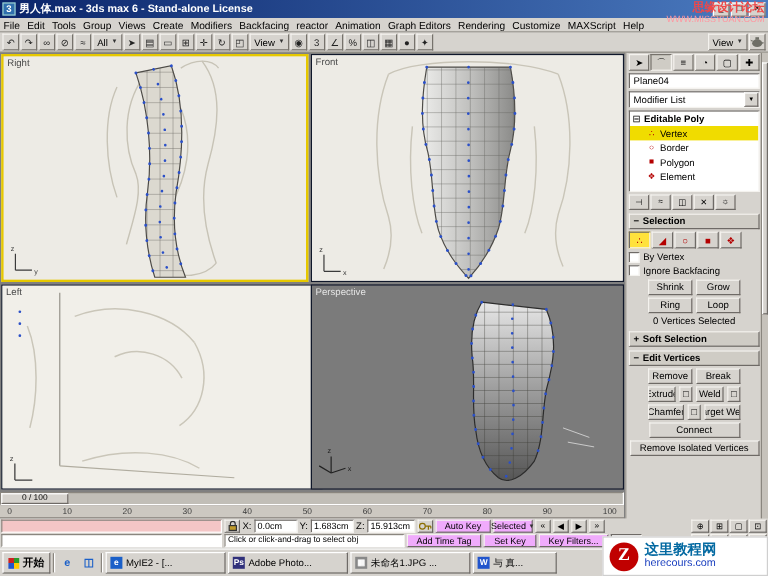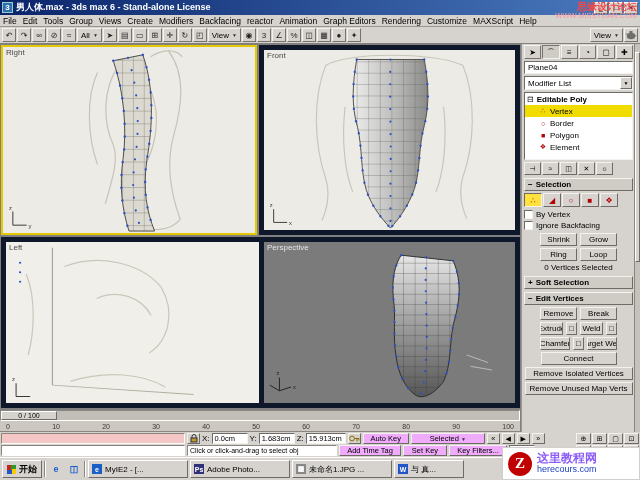--- a/index.html
+++ b/index.html
@@ -13,21 +13,21 @@
   
   .menubar{position:absolute;left:0;top:15px;width:640px;height:12px;background:#d6d3ce;display:flex;align-items:center;border-bottom:1px solid #9a968f;overflow:hidden}
   .menu-item{padding:0 3px;font-size:8.5px;white-space:nowrap}
   
   .toolbar{position:absolute;left:0;top:27px;width:640px;height:17px;background:#d6d3ce;border-bottom:1px solid #828078;display:flex;align-items:center;gap:1px;padding:0 2px}
   .tb-icon{width:14px;height:14px;flex:0 0 14px;background:#d6d3ce;border:1px solid;border-color:#f4f2ee #76726c #76726c #f4f2ee;font-size:8px;display:flex;align-items:center;justify-content:center;color:#222;overflow:hidden}
   .tb-dd{height:14px;background:#d6d3ce;border:1px solid;border-color:#f4f2ee #76726c #76726c #f4f2ee;font-size:8px;display:flex;align-items:center;padding:0 3px;gap:3px;white-space:nowrap}
   .dd-arrow{font-size:5px;color:#333}
   .tb-right{margin-left:auto;display:flex;gap:1px;align-items:center}
   
-  .viewport{position:absolute;overflow:hidden;border:5px solid #0f172a;background:#edebe5}
+  .viewport{position:absolute;overflow:hidden;border:1px solid #0f172a;background:#edebe5}
   .viewport.active{border:2px solid #e6c800}
   .viewport svg{display:block;width:100%;height:100%}
   .vp-label{position:absolute;left:3px;top:1px;font-size:8px;color:#4a4a4a;z-index:2}
   .vp-label.light{color:#e4e4e4}
   
   .cmdpanel{position:absolute;left:521px;top:44px;width:119px;height:389px;background:#d6d3ce;border-left:1px solid #9a968f;padding:1px 7px 0 2px}
   .cp-scroll{position:absolute;right:0;top:0;width:6px;height:389px;background:#c6c2bb;border-left:1px solid #8a867f}
   .cp-thumb{position:absolute;left:0;top:8px;width:5px;height:210px;background:#d6d3ce;border:1px solid;border-color:#fff #6e6a66 #6e6a66 #fff}
   .cp-tabs{display:flex;gap:1px;height:14px;margin-bottom:2px}
   .cp-tab{flex:1;background:#d6d3ce;border:1px solid;border-color:#f4f2ee #76726c #76726c #f4f2ee;font-size:8px;display:flex;align-items:center;justify-content:center}
@@ -82,21 +82,21 @@
   .task-ico{width:10px;height:10px;flex:0 0 10px;background:#1a5fc8;color:#fff;font-size:7px;font-weight:bold;display:flex;align-items:center;justify-content:center}
   .task-ico.ps{background:#30307a}
   .task-ico.img{background:#888}
   .task-ico.doc{background:#2255cc}
   
   .watermark-top{position:absolute;right:3px;top:1px;text-align:right;z-index:6;line-height:1.1}
   .wm1{font-size:10px;font-weight:bold;color:#f04848}
   .wm2{font-size:7.5px;color:#ff96a0}
   .logo-box{position:absolute;right:0;bottom:0;width:138px;height:33px;background:#fff;border:1px solid #cfcfcf;display:flex;align-items:center;gap:5px;padding:2px 5px;z-index:10}
   .logo-mark{width:24px;height:24px;border-radius:50%;background:#c00000;color:#fff;font-weight:bold;font-size:15px;display:flex;align-items:center;justify-content:center;font-family:"Liberation Serif",serif}
-  .logo-title{font-size:12px;font-weight:bold;color:#8b5cf6;line-height:1}
+  .logo-title{font-size:12px;font-weight:bold;color:#0369a1;line-height:1}
   .logo-url{font-size:9px;color:#1a3fbf;line-height:1.2}
 </style>
 </head>
 <body>
 
 <div id="root">
 
   <div class="titlebar">
     <span class="app-icon">3</span>
     <span class="title-text">男人体.max - 3ds max 6 - Stand-alone License</span>
@@ -380,23 +380,20 @@
       <span class="btn">Chamfer</span>
       <span class="btn bset">□</span>
       <span class="btn">Target Weld</span>
     </div>
     <div class="btn1">
       <span class="btn" style="width:76px;height:13px">Connect</span>
     </div>
     <div class="btn1">
       <span class="btn" style="width:108px;height:13px">Remove Isolated Vertices</span>
     </div>
-    <div class="btn1">
-      <span class="btn" style="width:108px;height:13px">Remove Unused Map Verts</span>
-    </div>
     <div class="cp-scroll">
       <div class="cp-thumb"></div>
     </div>
   </div>
 
   <div class="timeslider">
     <div class="ts-grip">0 / 100</div>
   </div>
 
   <div class="ruler">
@@ -428,21 +425,21 @@
       <span class="coord-field" style="width:36px">1.683cm</span>
       <span class="coord-lbl">Z:</span>
       <span class="coord-field" style="width:40px">15.913cm</span>
       <span class="mini-btn">
           <svg width="11" height="9" viewBox="0 0 11 9">
             <circle cx="3" cy="4.5" r="2.4" fill="none" stroke="#8a6d00"></circle>
             <path d="M5.5 4.5 H10 M8 4.5 V7.5 M10 4.5 V6.5" stroke="#8a6d00" fill="none"></path>
           </svg>
         </span>
       <span class="sb-btn" style="width:46px">Auto Key</span>
-      <span class="sb-btn" style="width:74px"><span>Selected</span>&nbsp;<span class="dd-arrow">▼</span></span>
+      <span class="sb-btn" style="width:33px"><span>Selected</span>&nbsp;<span class="dd-arrow">▼</span></span>
       <span class="mini-btn">«</span>
       <span class="mini-btn">◀</span>
       <span class="mini-btn">▶</span>
       <span class="mini-btn">»</span>
     </div>
     <div class="srow" style="top:13px">
       <div class="listener white"></div>
       <div class="prompt">Click or click-and-drag to select obj</div>
       <span class="sb-btn" style="width:62px">Add Time Tag</span>
       <span class="sb-btn" style="width:44px">Set Key</span>

